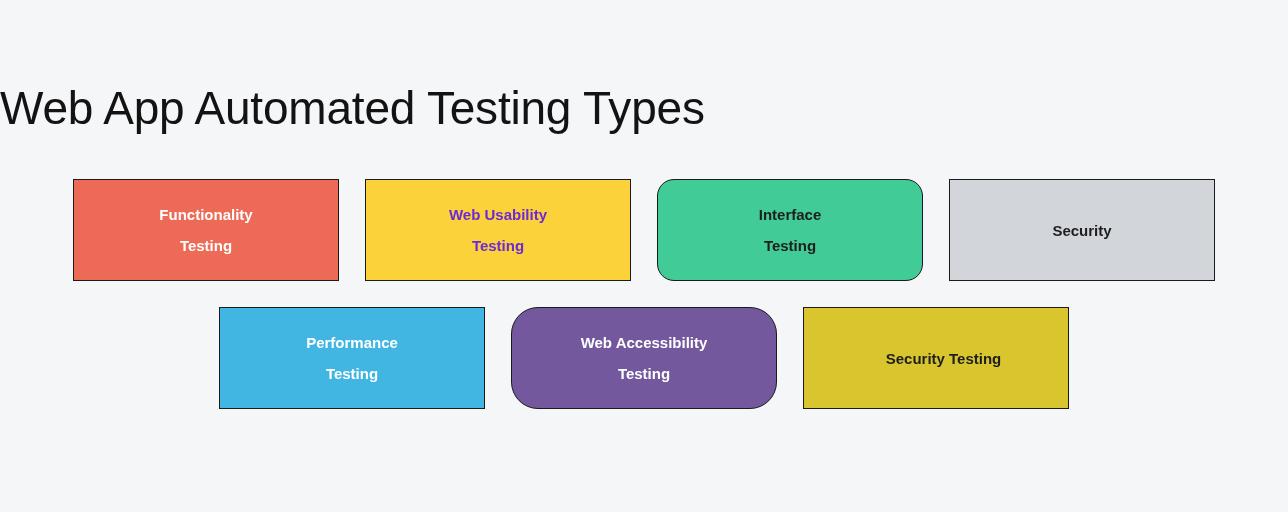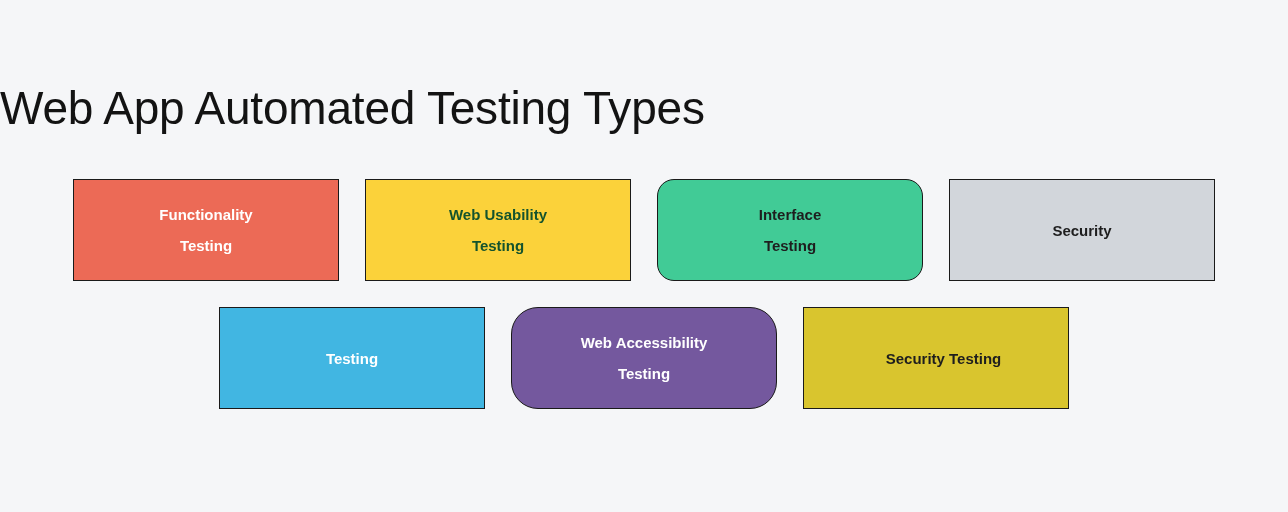--- a/index.html
+++ b/index.html
@@ -57,35 +57,36 @@
 
 <div class="canvas">
 
   <div class="title">Web App Automated Testing Types</div>
 
   <div class="row row-1">
     <div class="box" style="background-color: rgb(236, 106, 86); color: rgb(255, 255, 255);">
       <span>Functionality</span>
       <span>Testing</span>
     </div>
-    <div class="box" style="background-color: rgb(251, 210, 58); color: #14532d;">
+    <div class="box" style="background-color: rgb(251, 210, 58); color: #6d28d9;">
       <span>Web Usability</span>
       <span>Testing</span>
     </div>
     <div class="box" style="background-color: rgb(65, 203, 150); color: rgb(30, 30, 30); border-radius: 17px;">
       <span>Interface</span>
       <span>Testing</span>
     </div>
     <div class="box" style="background-color: rgb(210, 214, 219); color: rgb(30, 30, 30);">
       <span>Security</span>
     </div>
   </div>
 
   <div class="row row-2">
     <div class="box" style="background-color: rgb(65, 182, 226); color: rgb(255, 255, 255);">
+      <span>Performance</span>
       <span>Testing</span>
     </div>
     <div class="box" style="background-color: rgb(116, 88, 158); color: rgb(255, 255, 255); border-radius: 27px;">
       <span>Web Accessibility</span>
       <span>Testing</span>
     </div>
     <div class="box" style="background-color: rgb(217, 197, 46); color: rgb(30, 30, 30); padding-left: 23px;">
       <span>Security Testing</span>
       <span></span>
     </div>

